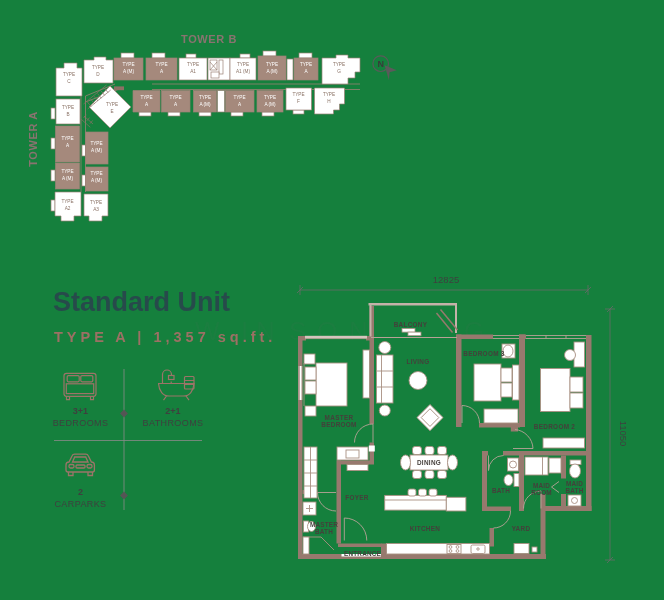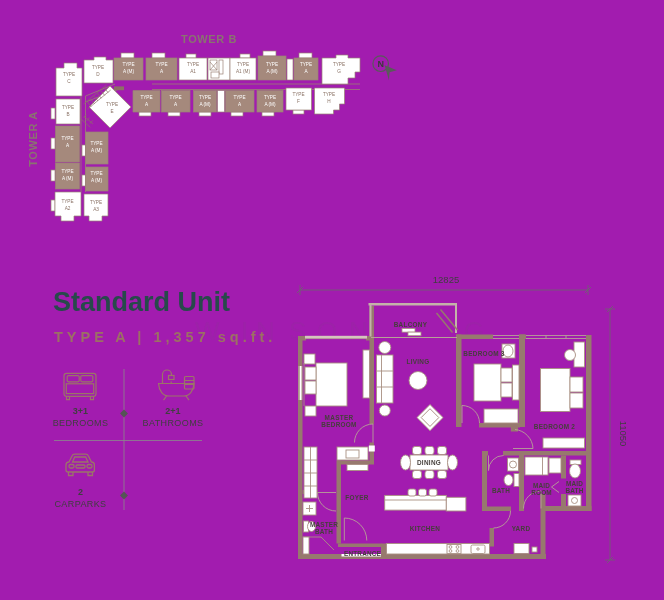--- a/index.html
+++ b/index.html
@@ -1,16 +1,16 @@
 <!DOCTYPE html>
 <html><head>
 <meta charset="utf-8">
 <style>
   html,body{margin:0;padding:0;background:#ffffff;}
-  #page{width:664px;height:600px;position:relative;background:#a21caf;overflow:hidden;
+  #page{width:664px;height:600px;position:relative;background:#15803d;overflow:hidden;
         font-family:"Liberation Sans", sans-serif;}
   svg text{font-family:"Liberation Sans", sans-serif;}
 </style>
 </head>
 <body>
 <div id="page">
 <svg width="664" height="600" viewBox="0 0 664 600" xmlns="http://www.w3.org/2000/svg">
 
 <g id="siteplan" font-family="Liberation Sans, sans-serif">
 

